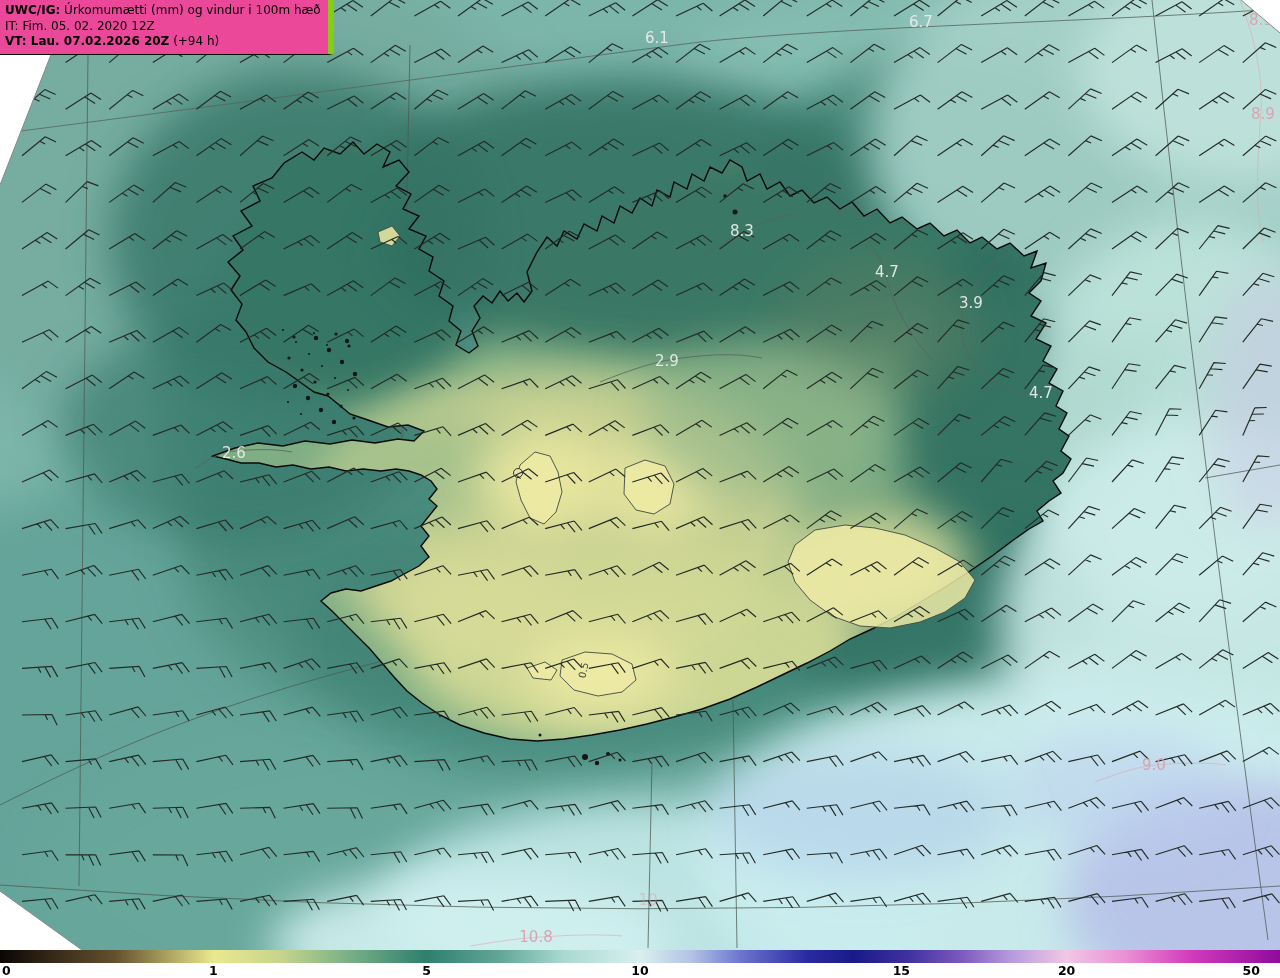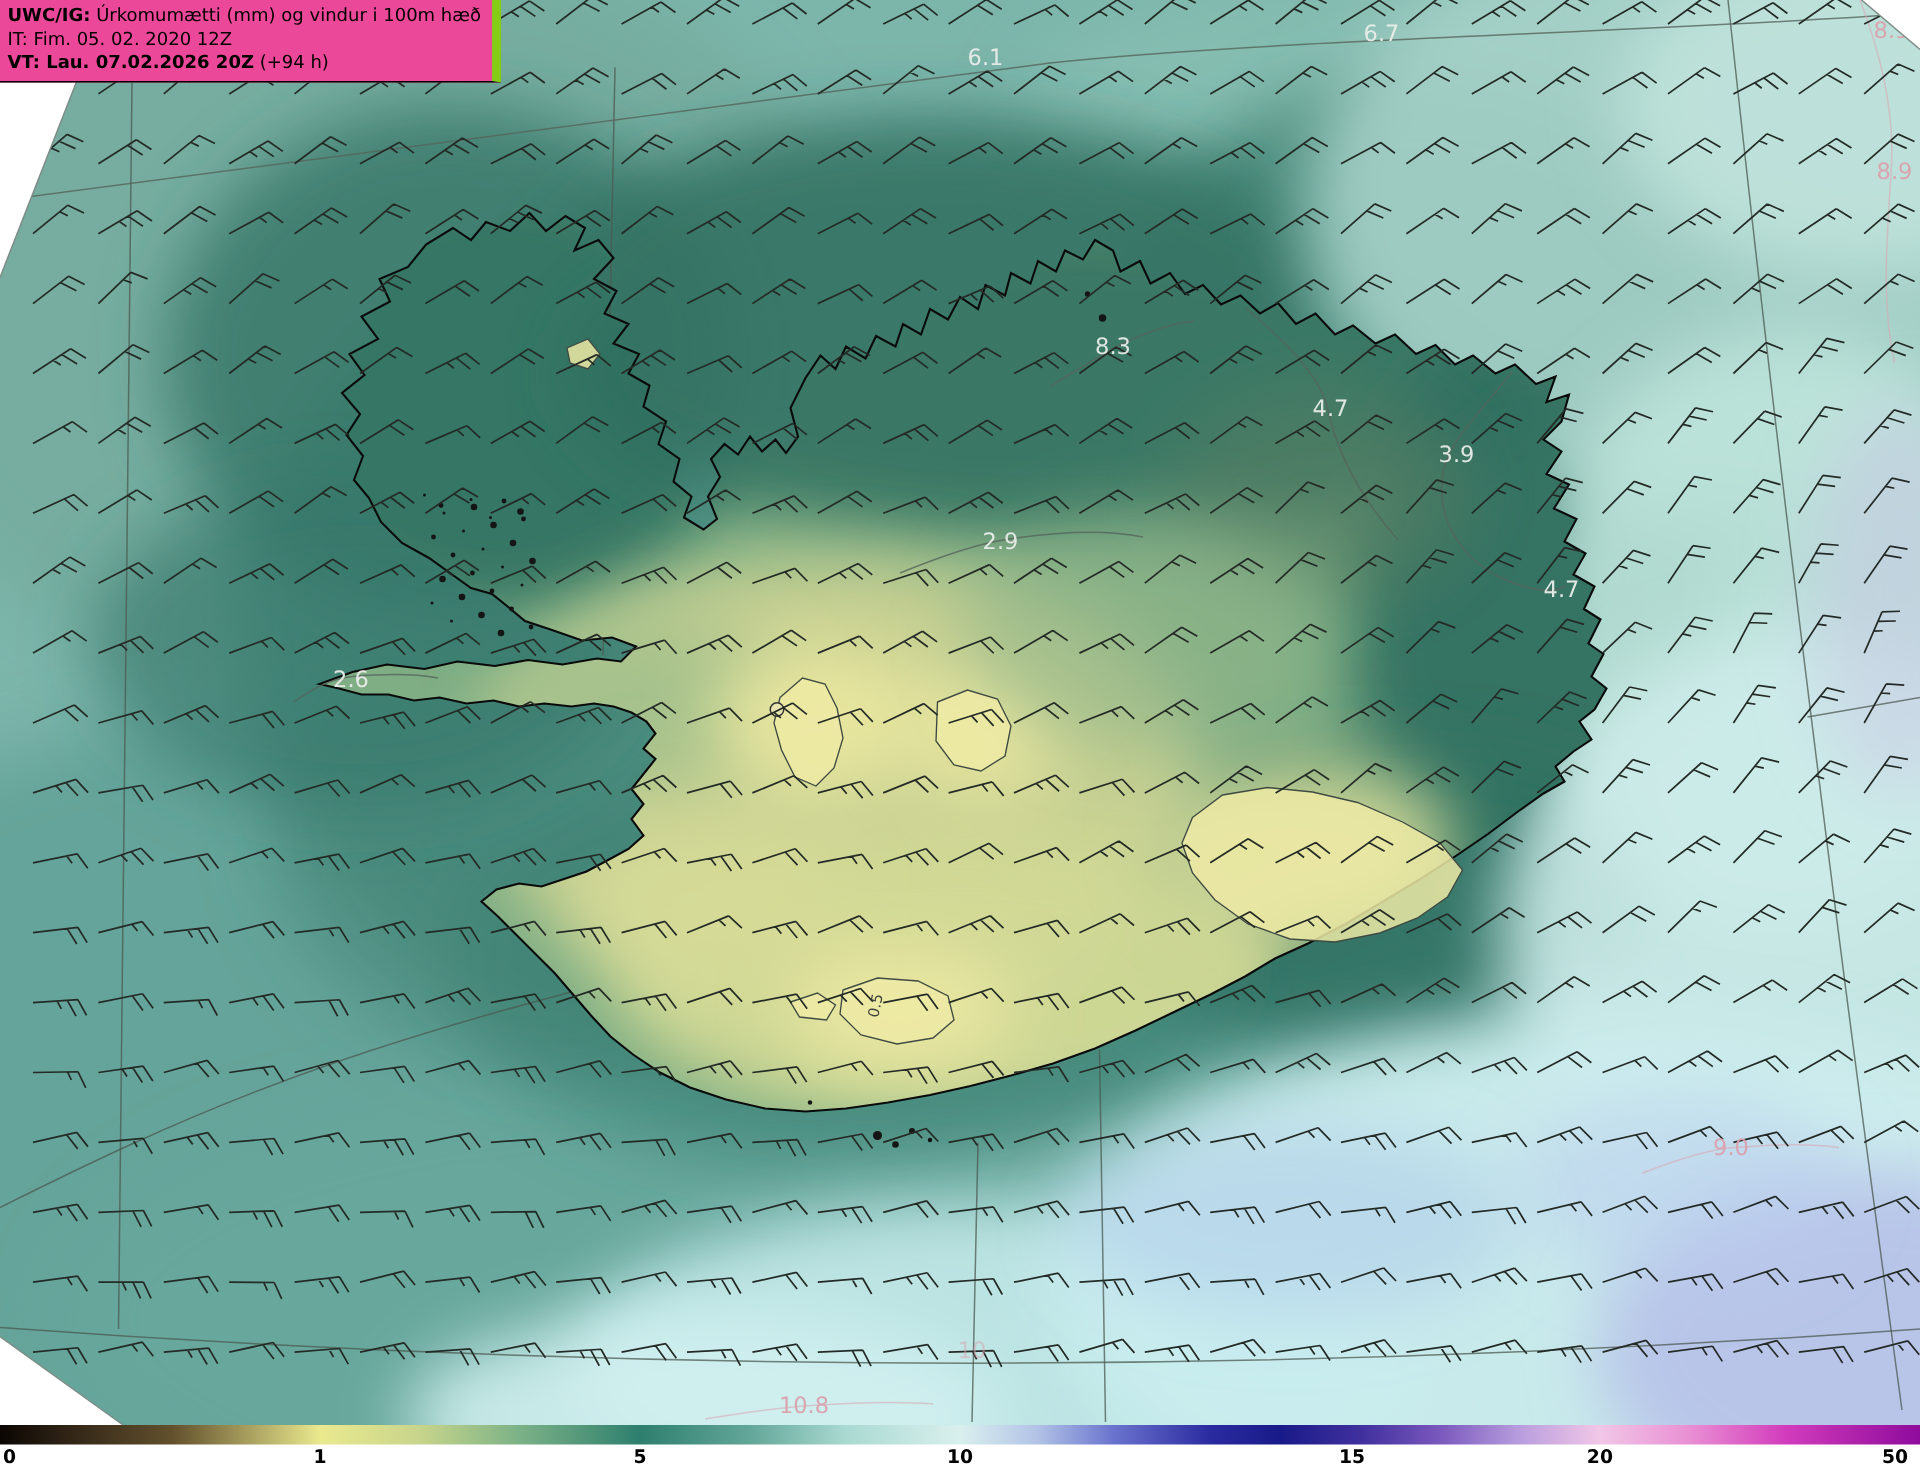--- a/index.html
+++ b/index.html
@@ -176,16 +176,16 @@
   </div>
 
   <div id="colorbar" style="background: linear-gradient(to right, rgb(11, 6, 3) 0%, rgb(53, 40, 24) 4%, rgb(99, 81, 45) 9%, rgb(234, 233, 142) 16.7%, rgb(198, 212, 139) 22%, rgb(124, 178, 135) 27%, rgb(46, 127, 110) 33.3%, rgb(98, 166, 152) 39%, rgb(169, 217, 209) 44%, rgb(217, 240, 238) 50%, rgb(178, 195, 230) 54%, rgb(106, 115, 206) 58%, rgb(43, 43, 160) 63%, rgb(25, 26, 137) 66.7%, rgb(65, 49, 159) 71%, rgb(122, 88, 189) 75%, rgb(182, 155, 221) 79%, rgb(241, 199, 231) 83.3%, rgb(233, 143, 211) 88%, rgb(210, 60, 188) 93%, rgb(142, 11, 156) 100%);"></div>
   <div id="cbarlabels">
       <span style="left: 2px;">0</span>
       <span style="left: 16.67%; transform: translateX(-50%);">1</span>
       <span style="left: 33.33%; transform: translateX(-50%);">5</span>
       <span style="left: 50%; transform: translateX(-50%);">10</span>
       <span style="left: 66.67%; transform: translateX(-50%); margin-left: 48px;">15</span>
       <span style="left: 83.33%; transform: translateX(-50%);">20</span>
-      <span style="right: 8px; text-align: right;">50</span>
+      <span style="right: 20px; text-align: right;">50</span>
     </div>
 
 </div>
 
 </body></html>

